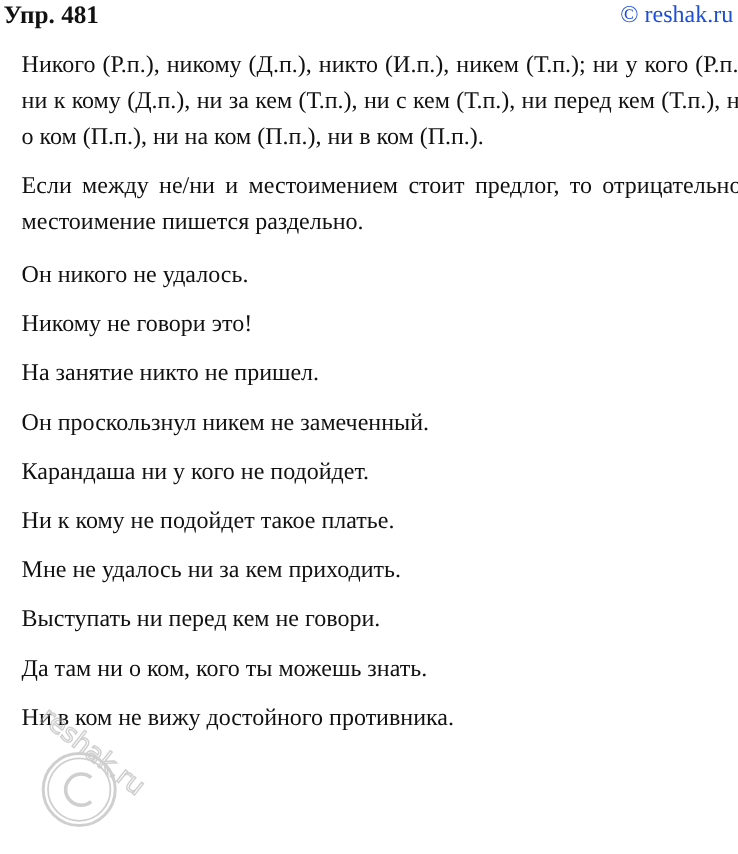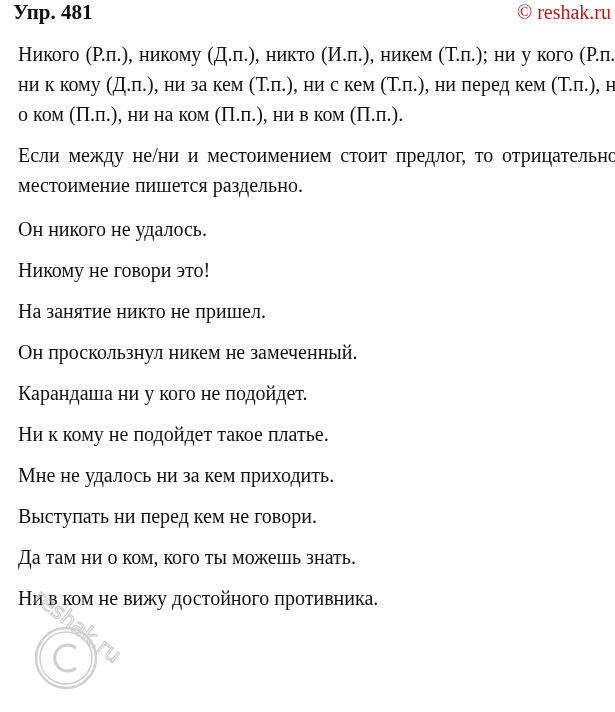--- a/index.html
+++ b/index.html
@@ -5,26 +5,26 @@
     html, body { margin: 0; padding: 0; background: #ffffff; }
     body {
       width: 615px; height: 712px; overflow: hidden; position: relative;
       font-family: "Liberation Serif", "DejaVu Serif", serif;
       color: #111111;
     }
     .header {
       position: absolute; left: 0; top: 0; width: 615px; height: 32px;
     }
     .title {
-      position: absolute; left: 13px; top: 0px;
+      position: absolute; left: 3px; top: 0px;
       font-weight: bold; font-size: 21px; line-height: 24px; color: #111;
     }
     .watermark-top {
       position: absolute; right: 4px; top: 0px;
-      font-size: 20px; line-height: 24px; color: #b91c1c; margin-left: 11px;
+      font-size: 20px; line-height: 24px; color: #1d4ed8; margin-left: 11px;
     }
     .content {
       position: absolute; left: 18px; top: 39px; width: 609px;
       font-size: 20px;
     }
     .para {
       margin: 0; line-height: 30px; text-align: justify;
     }
     .para1 { margin-bottom: 11px; }
     .para2 { margin-bottom: 14px; }

